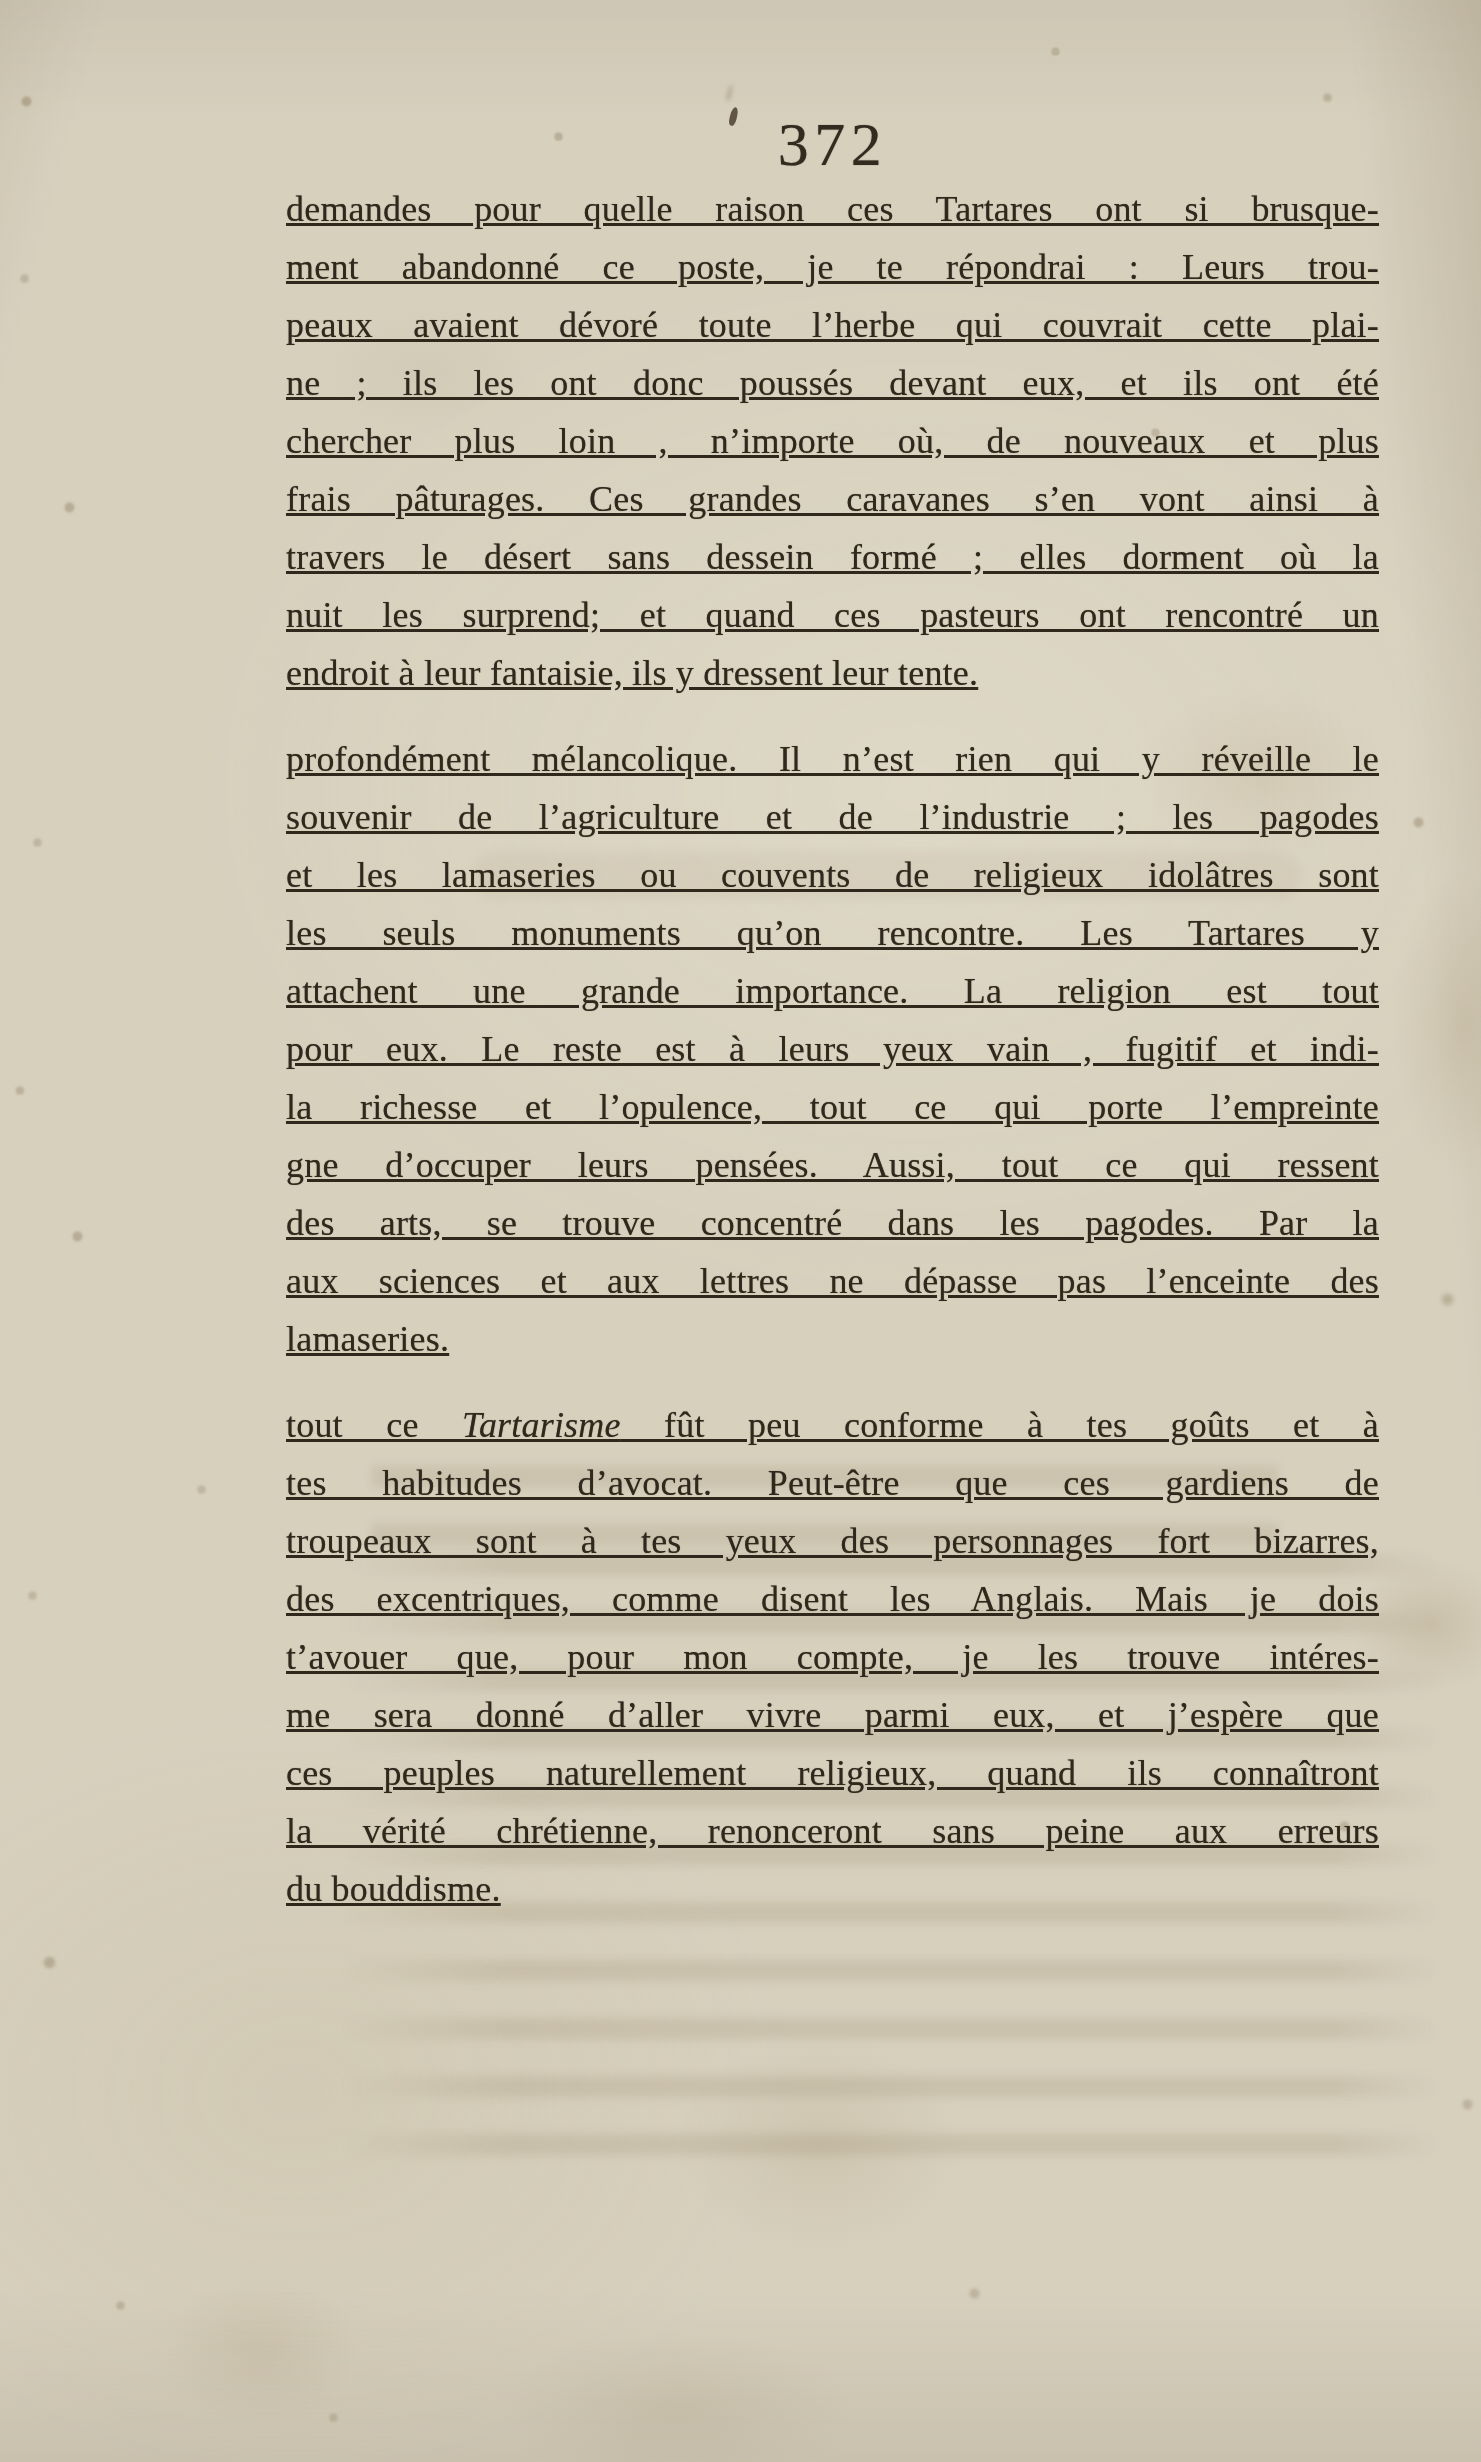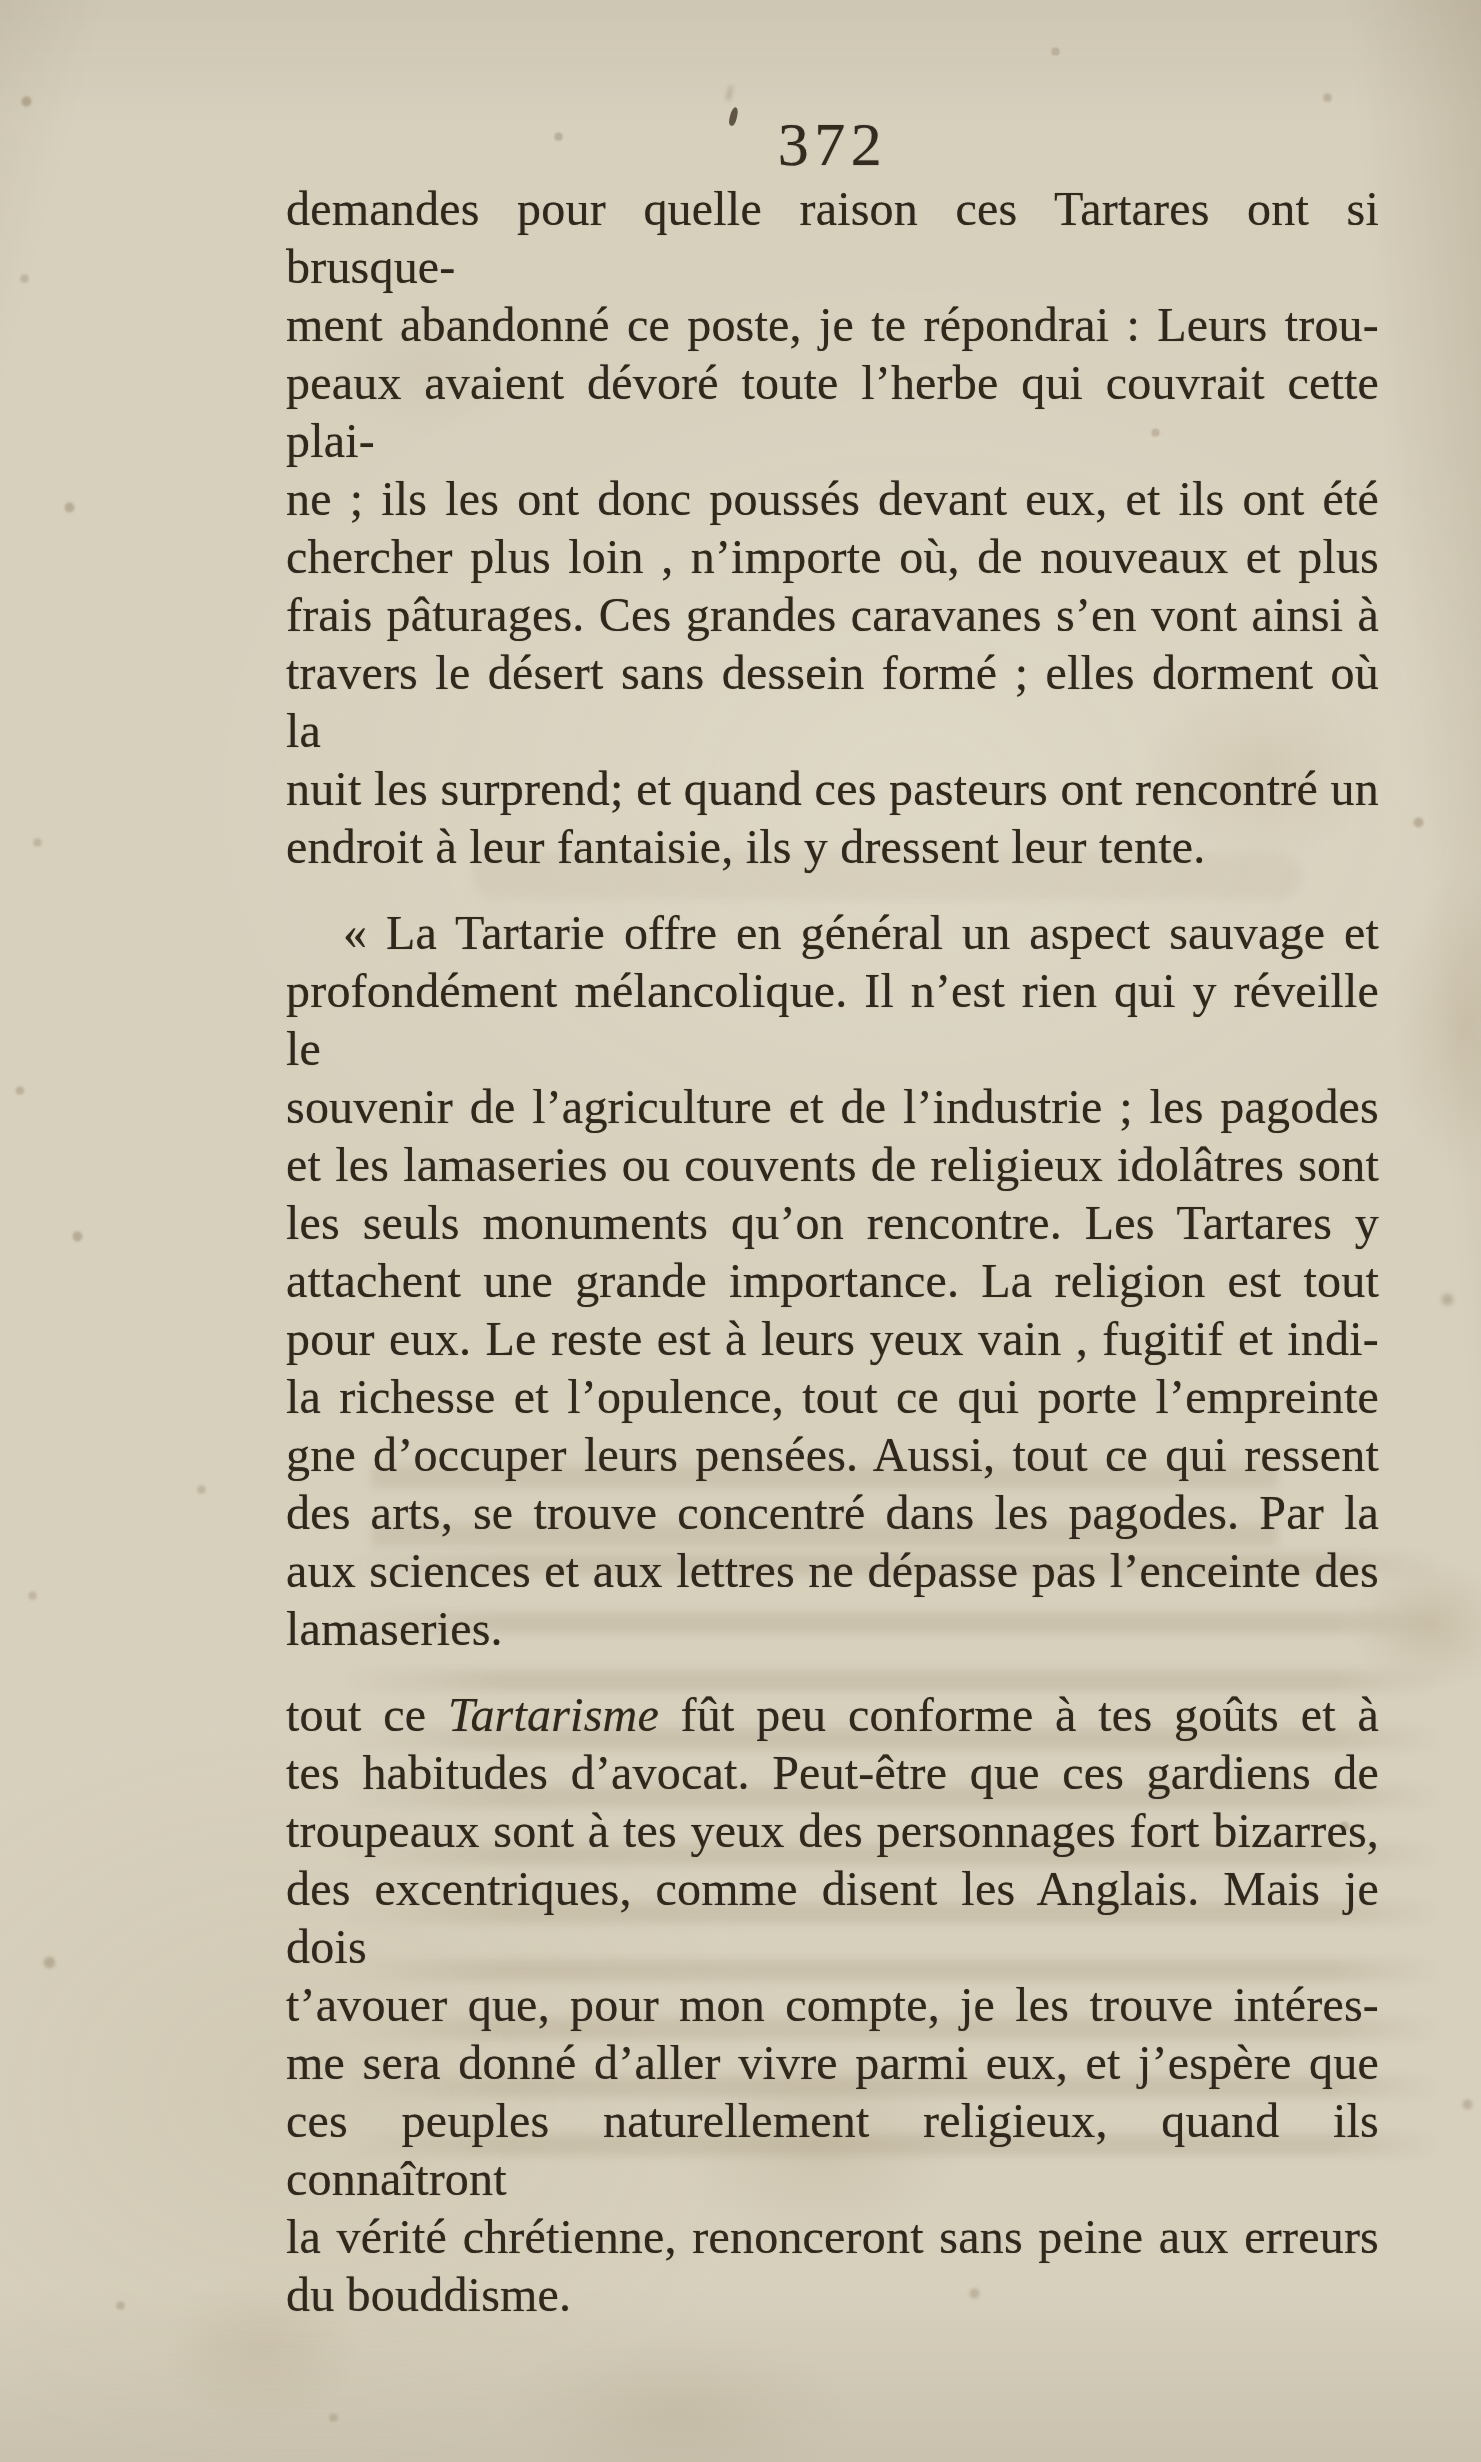--- a/index.html
+++ b/index.html
@@ -102,24 +102,25 @@
     width: 7px; height: 19px;
     background: rgba(58,46,30,0.75);
     border-radius: 60% 60% 50% 50% / 55% 55% 45% 45%;
     transform: rotate(14deg);
     box-shadow: -9.5px -22px 4.7px -1.6px rgba(120,100,70,0.35);
   }
 
   .text-block {
     position: absolute;
     left: 286px; top: 180px; width: 1093px;
-    font-size: 48px; line-height: 58px;
+    font-size: 36px; line-height: 58px;
     color: #31281d;
     letter-spacing: 0.2px;
     text-shadow: 0 0 0.9px rgba(49,40,29,0.60);
+    text-decoration: underline;
   }
   .paragraph + .paragraph { margin-top: 28px; }
   .line {
     text-align: justify;
     text-align-last: justify;
     text-justify: inter-word;
   }
   .line.last { text-align-last: left; }
   .paragraph.indented .line.first { text-indent: 57px; }
   em { font-style: italic; }
@@ -142,21 +143,20 @@
       <div class="line">ment abandonné ce poste, je te répondrai : Leurs trou-</div>
       <div class="line">peaux avaient dévoré toute l’herbe qui couvrait cette plai-</div>
       <div class="line">ne ; ils les ont donc poussés devant eux, et ils ont été</div>
       <div class="line">chercher plus loin , n’importe où, de nouveaux et plus</div>
       <div class="line">frais pâturages. Ces grandes caravanes s’en vont ainsi à</div>
       <div class="line">travers le désert sans dessein formé ; elles dorment où la</div>
       <div class="line">nuit les surprend; et quand ces pasteurs ont rencontré un</div>
       <div class="line last">endroit à leur fantaisie, ils y dressent leur tente.</div>
     </div>
     <div class="paragraph indented">
-      <div class="line first">« La Tartarie offre en général un aspect sauvage et</div>
       <div class="line">profondément mélancolique. Il n’est rien qui y réveille le</div>
       <div class="line">souvenir de l’agriculture et de l’industrie ; les pagodes</div>
       <div class="line">et les lamaseries ou couvents de religieux idolâtres sont</div>
       <div class="line">les seuls monuments qu’on rencontre. Les Tartares y</div>
       <div class="line">attachent une grande importance. La religion est tout</div>
       <div class="line">pour eux. Le reste est à leurs yeux vain , fugitif et indi-</div>
       <div class="line">la richesse et l’opulence, tout ce qui porte l’empreinte</div>
       <div class="line">gne d’occuper leurs pensées. Aussi, tout ce qui ressent</div>
       <div class="line">des arts, se trouve concentré dans les pagodes. Par la</div>
       <div class="line">aux sciences et aux lettres ne dépasse pas l’enceinte des</div>

